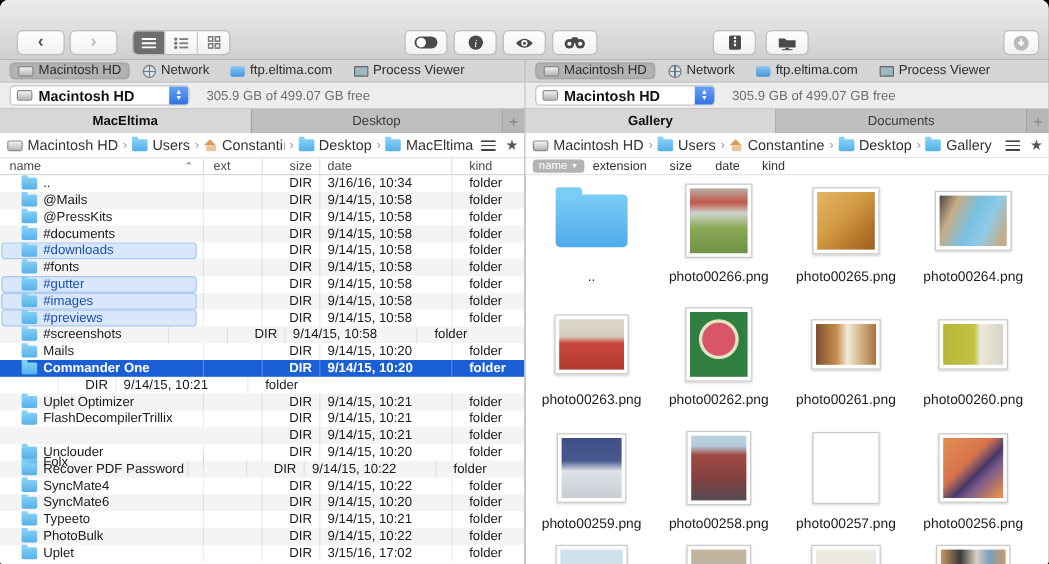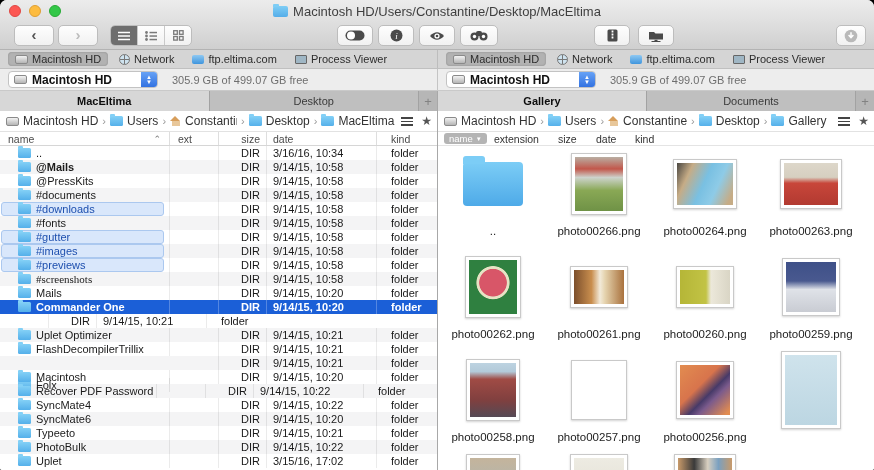--- a/index.html
+++ b/index.html
@@ -116,31 +116,20 @@
 
   
   .tsvg{display:block;}
 </style>
 </head>
 <body>
 
 <div class="window">
 
   <div class="chrome">
-    <div class="titlebar">
-      <div class="lights">
-        <span class="light red"></span>
-        <span class="light yellow"></span>
-        <span class="light green"></span>
-      </div>
-      <div class="title">
-        <span class="proxy-folder"></span>
-        <span>Macintosh HD/Users/Constantine/Desktop/MacEltima</span>
-      </div>
-    </div>
 
     <div class="toolbar">
       <div class="tbtn" style="left:14px;width:40px;">
           <span class="chev">‹</span>
         </div>
       <div class="tbtn" style="left:58px;width:40px;">
           <span class="chev dis">›</span>
         </div>
 
       <div class="seg" style="left:110px;">
@@ -360,21 +349,21 @@
     <div class="cell c-name" style="width:170px;">
               <span class="fold"></span>
               <span class="nm">..</span>
             </div>
     <div class="cell c-ext" style="width:49px;"></div>
     <div class="cell c-size" style="width:48px;">DIR</div>
     <div class="cell c-date" style="width:110px;">3/16/16, 10:34</div>
     <div class="cell c-kind" style="width:60px;">folder</div>
   </div>
           <div class="row">
-    <div class="cell c-name" style="width:170px;font-weight:bold;">
+    <div class="cell c-name" style="width:170px;">
               <span class="fold"></span>
               <span class="nm">@Mails</span>
             </div>
     <div class="cell c-ext" style="width:49px;"></div>
     <div class="cell c-size" style="width:48px;">DIR</div>
     <div class="cell c-date" style="width:110px;">9/14/15, 10:58</div>
     <div class="cell c-kind" style="width:60px;">folder</div>
   </div>
           <div class="row">
     <div class="cell c-name" style="width:170px;">
@@ -440,21 +429,21 @@
     <div class="cell c-name" style="width:170px;">
               <span class="fold"></span>
               <span class="nm">#previews</span>
             </div>
     <div class="cell c-ext" style="width:49px;"></div>
     <div class="cell c-size" style="width:48px;">DIR</div>
     <div class="cell c-date" style="width:110px;">9/14/15, 10:58</div>
     <div class="cell c-kind" style="width:60px;">folder</div>
   </div>
           <div class="row">
-    <div class="cell c-name" style="width:170px;font-family:Liberation Serif, serif;">
+    <div class="cell c-name" style="width:141px;">
               <span class="fold"></span>
               <span class="nm">#screenshots</span>
             </div>
     <div class="cell c-ext" style="width:49px;"></div>
     <div class="cell c-size" style="width:48px;">DIR</div>
     <div class="cell c-date" style="width:110px;">9/14/15, 10:58</div>
     <div class="cell c-kind" style="width:60px;">folder</div>
   </div>
           <div class="row">
     <div class="cell c-name" style="width:170px;">
@@ -508,21 +497,21 @@
               <span class="nm">Folx</span>
             </div>
     <div class="cell c-ext" style="width:49px;"></div>
     <div class="cell c-size" style="width:48px;">DIR</div>
     <div class="cell c-date" style="width:110px;">9/14/15, 10:21</div>
     <div class="cell c-kind" style="width:60px;">folder</div>
   </div>
           <div class="row">
     <div class="cell c-name" style="width:170px;">
               <span class="fold"></span>
-              <span class="nm">Macintosh</span>
+              <span class="nm">Unclouder</span>
             </div>
     <div class="cell c-ext" style="width:49px;"></div>
     <div class="cell c-size" style="width:48px;">DIR</div>
     <div class="cell c-date" style="width:110px;">9/14/15, 10:20</div>
     <div class="cell c-kind" style="width:60px;">folder</div>
   </div>
           <div class="row">
     <div class="cell c-name" style="width:157px;">
               <span class="fold"></span>
               <span class="nm">Recover PDF Password</span>
@@ -651,20 +640,28 @@
           <div class="gitem">
     <div class="gthumbwrap">
               <div class="gthumb" style="width: 48px; height: 54px;">
                 <div class="pix" style="background: linear-gradient(rgb(185, 174, 162) 0%, rgb(194, 87, 75) 22%, rgb(205, 211, 204) 38%, rgb(137, 168, 85) 62%, rgb(111, 146, 70) 100%);"></div>
               </div>
             </div>
     <div class="glabel">photo00266.png</div>
   </div>
           <div class="gitem">
     <div class="gthumbwrap">
+              <div class="gthumb" style="width: 48px; height: 48px;">
+                <div class="pix" style="background: linear-gradient(135deg, rgb(227, 180, 102) 0%, rgb(210, 154, 67) 45%, rgb(181, 118, 43) 75%, rgb(156, 95, 31) 100%);"></div>
+              </div>
+            </div>
+    <div class="glabel">photo00265.png</div>
+  </div>
+          <div class="gitem">
+    <div class="gthumbwrap">
               <div class="gthumb" style="width: 56px; height: 42px;">
                 <div class="pix" style="background: linear-gradient(115deg, rgb(74, 71, 66) 0%, rgb(198, 172, 134) 22%, rgb(121, 192, 226) 48%, rgb(142, 203, 231) 68%, rgb(198, 172, 134) 92%);"></div>
               </div>
             </div>
     <div class="glabel">photo00264.png</div>
   </div>
           <div class="gitem">
     <div class="gthumbwrap">
               <div class="gthumb" style="width: 54px; height: 42px;">
                 <div class="pix" style="background: linear-gradient(rgb(221, 215, 202) 0%, rgb(214, 207, 192) 34%, rgb(200, 70, 58) 48%, rgb(178, 58, 49) 100%);"></div>

